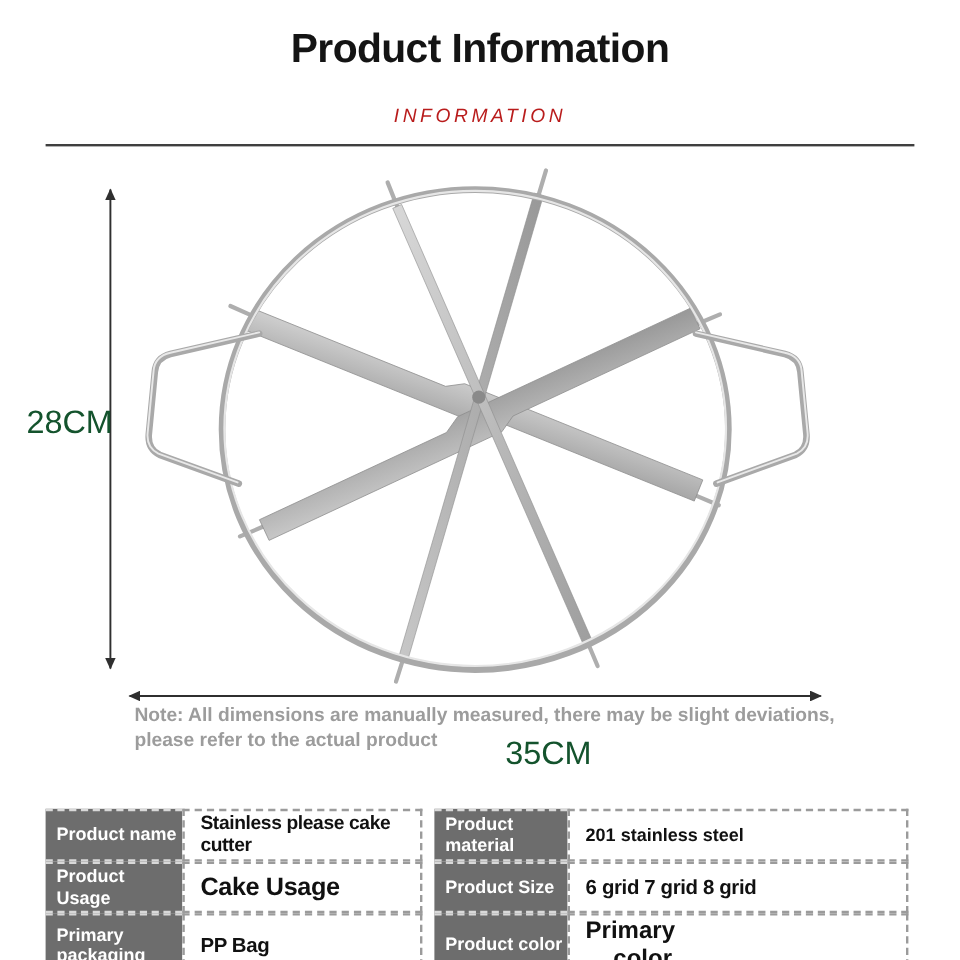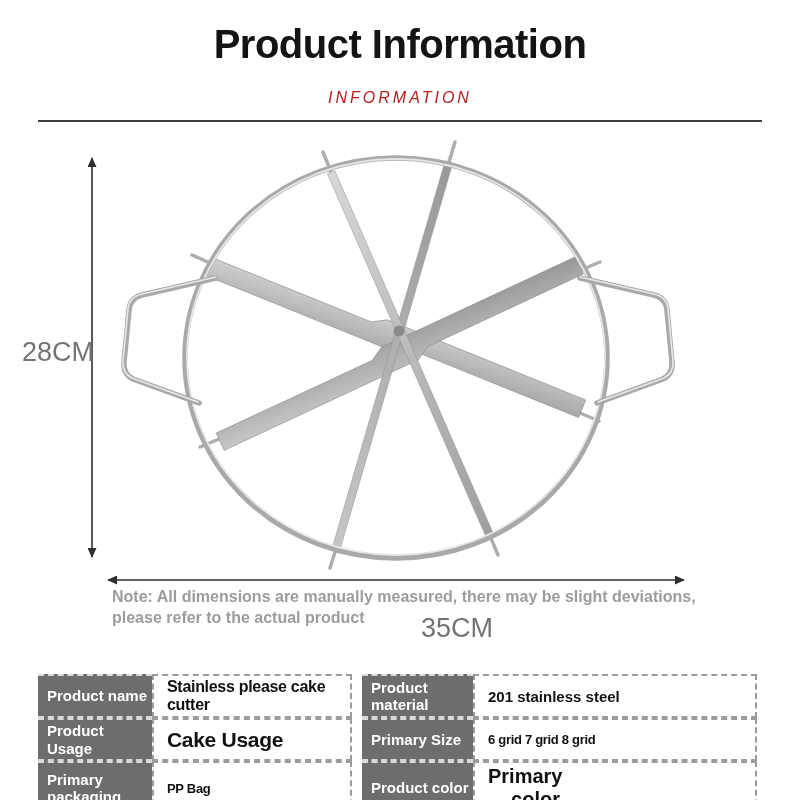--- a/index.html
+++ b/index.html
@@ -3,33 +3,33 @@
 <meta charset="utf-8">
 <style>
   html,body{margin:0;padding:0;}
   body{
     width:800px;height:800px;position:relative;background:#ffffff;
     font-family:"Liberation Sans","DejaVu Sans",sans-serif;
     overflow:hidden;color:#1c1c1c;
   }
   .page-title{
     position:absolute;top:22px;left:0;width:800px;text-align:center;
-    font-size:40px;font-weight:bold;letter-spacing:-.5px;color:#141414;
+    font-size:34px;font-weight:bold;letter-spacing:-.5px;color:#141414;
   }
   .page-subtitle{
     position:absolute;top:89px;left:0;width:800px;text-align:center;
     font-size:16px;font-style:italic;font-weight:500;letter-spacing:3px;color:#b91c1c;
   }
   .divider{
     position:absolute;top:120px;left:38px;width:724px;height:0;
     border-top:2px solid #3f3f3f;
   }
   .product-svg{position:absolute;top:0;left:0;}
   .dim-label{
-    position:absolute;font-size:27px;color:#737373;letter-spacing:0;
+    position:absolute;font-size:27px;color:#14532d;letter-spacing:0;
     font-weight:normal;
   }
   .dim-label.h{left:22px;top:337px;}
   .dim-label.w{left:293px;top:613px;width:200px;text-align:right;}
   .note{
     position:absolute;left:112px;top:586px;width:600px;
     font-size:16px;font-weight:bold;color:#9c9c9c;line-height:1.32;
   }
   .spec-table{
     position:absolute;left:38px;top:674px;width:719px;
@@ -50,21 +50,21 @@
   .cell.value{
     background:#ffffff;color:#111;font-weight:bold;
     border:2px dashed #9b9b9b;padding:2px 6px 2px 13px;
   }
   .c1{width:114px;}
   .c2{width:200px;}
   .gap{width:10px;}
   .c3{width:111px;}
   .c4{width:284px;text-align:right;}
   .v-lg{font-size:21px;letter-spacing:-.3px;}
-  .v-md{font-size:13px;letter-spacing:-.3px;}
+  .v-md{font-size:17px;letter-spacing:-.3px;}
   .v-sm{font-size:15px;}
   .v-wrap{font-size:20px;max-width:72px;line-height:1.15;}
 </style>
 </head>
 <body>
 
 <div class="page-title">Product Information</div>
 <div class="page-subtitle">INFORMATION</div>
 <div class="divider"></div>
 
@@ -151,21 +151,21 @@
 
   <div class="spec-row">
     <div class="cell label c1">
       <span>Product Usage</span>
     </div>
     <div class="cell value c2">
       <span class="v-lg">Cake Usage</span>
     </div>
     <div class="gap"></div>
     <div class="cell label c3">
-      <span>Primary Size</span>
+      <span>Product Size</span>
     </div>
     <div class="cell value c4">
       <span class="v-md">6 grid 7 grid 8 grid</span>
     </div>
   </div>
 
   <div class="spec-row">
     <div class="cell label c1">
       <span>Primary packaging</span>
     </div>

